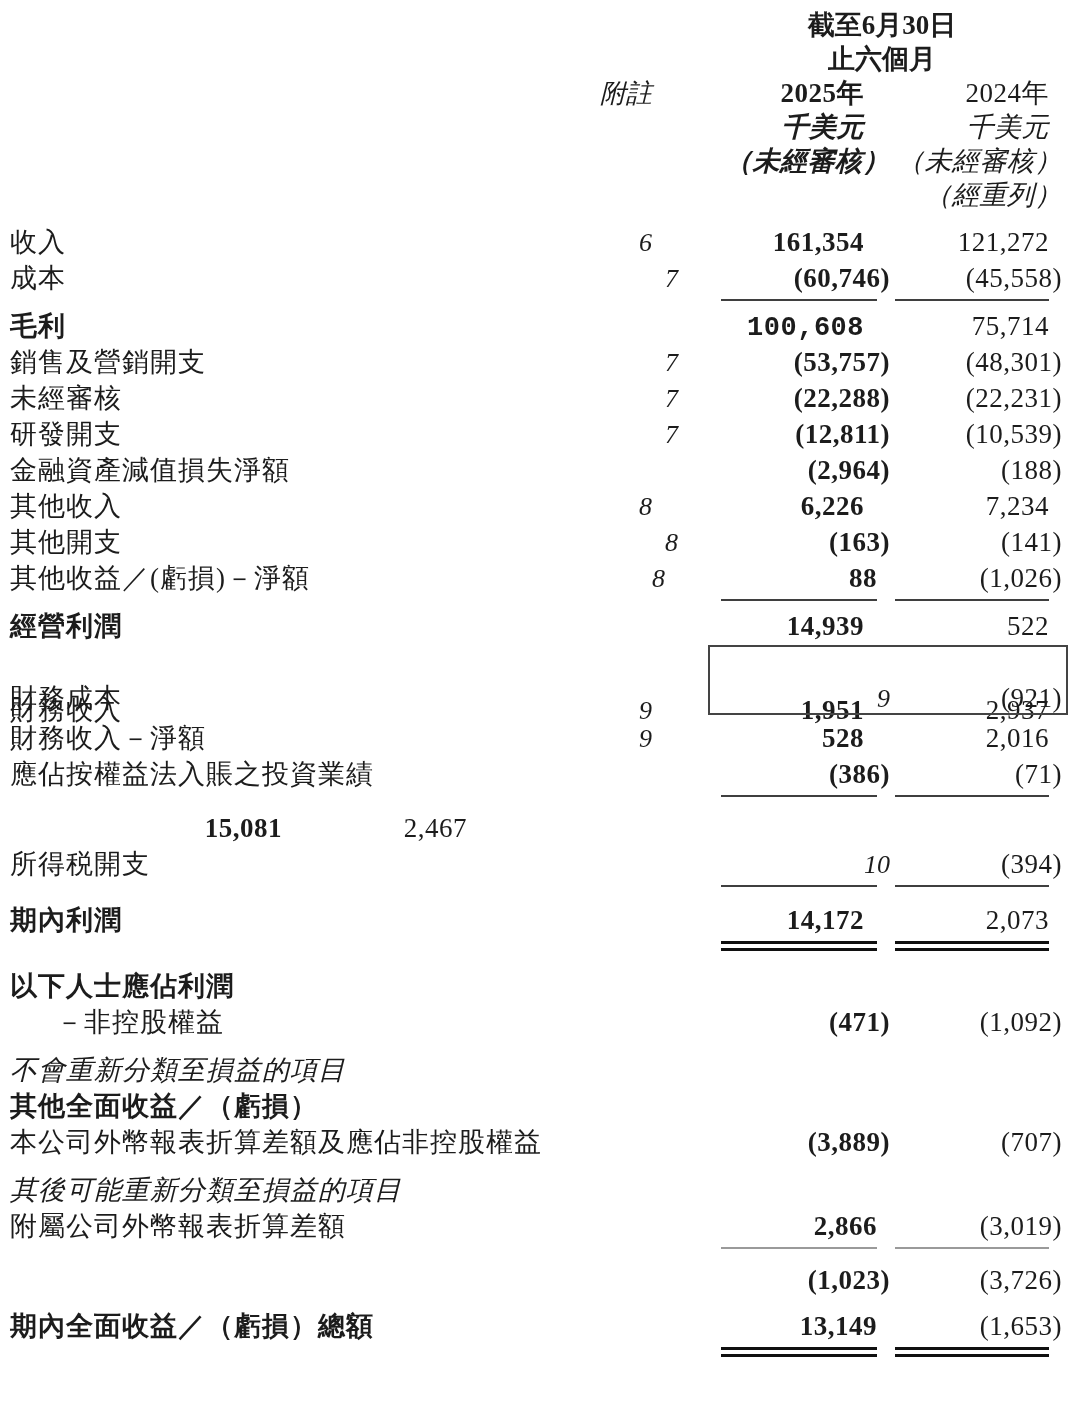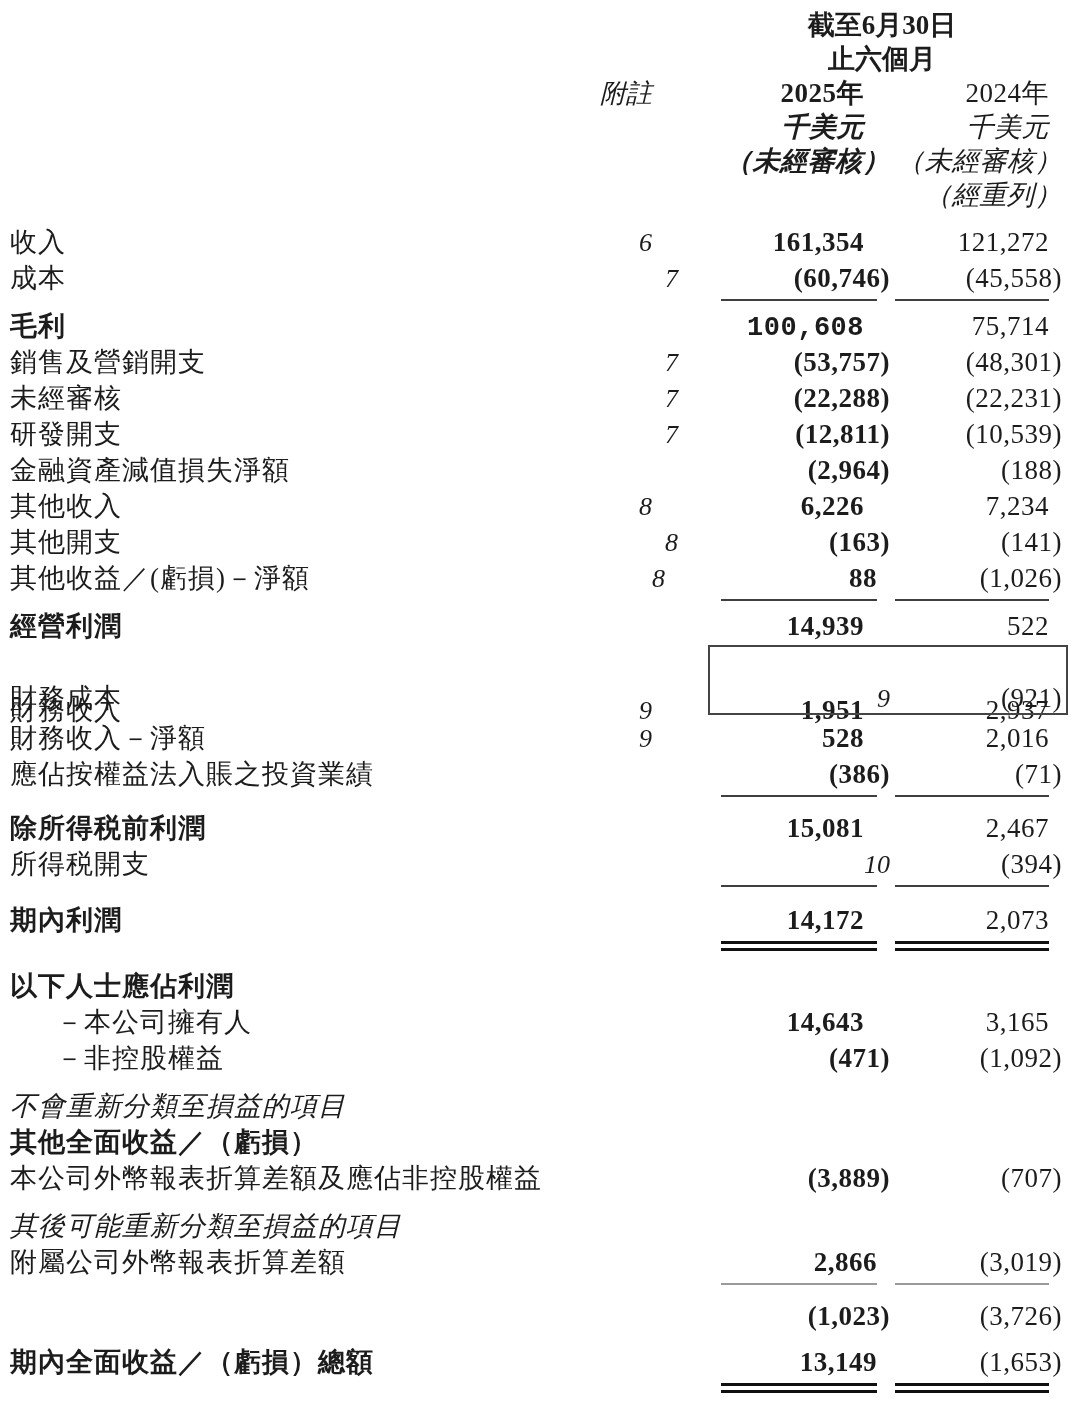--- a/index.html
+++ b/index.html
@@ -181,21 +181,20 @@
         <span class="c-note"></span>
         <span class="c-v1 num">(386)</span>
         <span class="c-v2 num">(71)</span>
       </div>
       <div class="rule ">
         <i class="r1"></i>
         <i class="r2"></i>
       </div>
       <div class="sp" style="height: 6px;"></div>
       <div class="row">
-        <span class="lab b">除所得税前利潤</span>
         <span class="c-note"></span>
         <span class="c-v1 num" style="padding-right: 13px;">15,081</span>
         <span class="c-v2 num" style="padding-right: 13px;">2,467</span>
       </div>
       <div class="row">
         <span class="lab">所得税開支</span>
         <span class="c-note">10</span>
         <span class="c-v2 num">(394)</span>
       </div>
       <div class="rule ">
@@ -214,26 +213,20 @@
         <i class="r2"></i>
       </div>
       <div class="sp" style="height: 12px;"></div>
       <div class="row">
         <span class="lab b">以下人士應佔利潤</span>
         <span class="c-note"></span>
         <span class="c-v1 num"></span>
         <span class="c-v2 num"></span>
       </div>
       <div class="row">
-        <span class="lab ind">－本公司擁有人</span>
-        <span class="c-note"></span>
-        <span class="c-v1 num" style="padding-right: 13px;">14,643</span>
-        <span class="c-v2 num" style="padding-right: 13px;">3,165</span>
-      </div>
-      <div class="row">
         <span class="lab ind">－非控股權益</span>
         <span class="c-note"></span>
         <span class="c-v1 num">(471)</span>
         <span class="c-v2 num">(1,092)</span>
       </div>
       <div class="sp" style="height: 12px;"></div>
       <div class="row">
         <span class="lab it">不會重新分類至損益的項目</span>
         <span class="c-note"></span>
         <span class="c-v1 num"></span>

